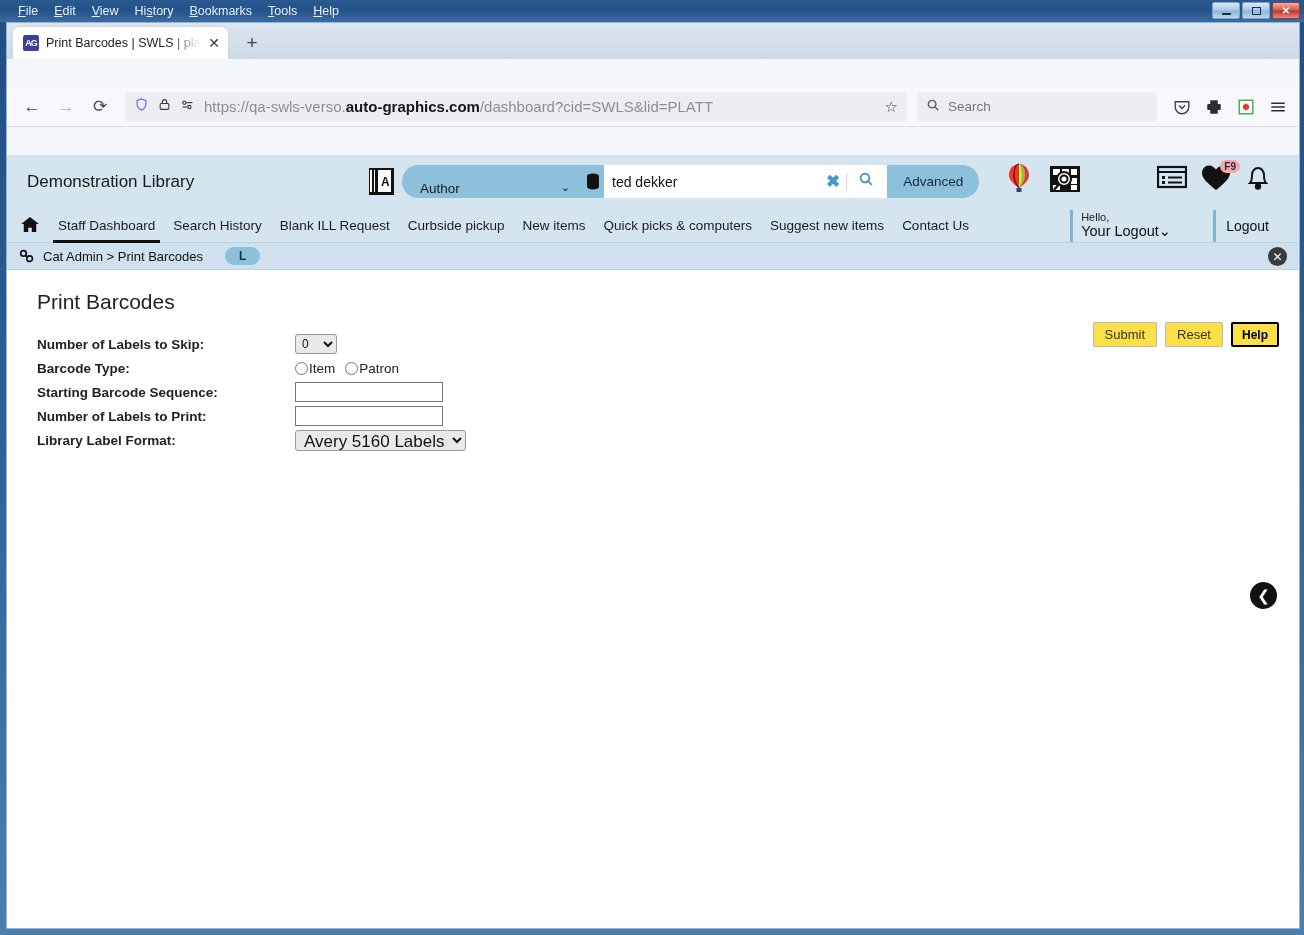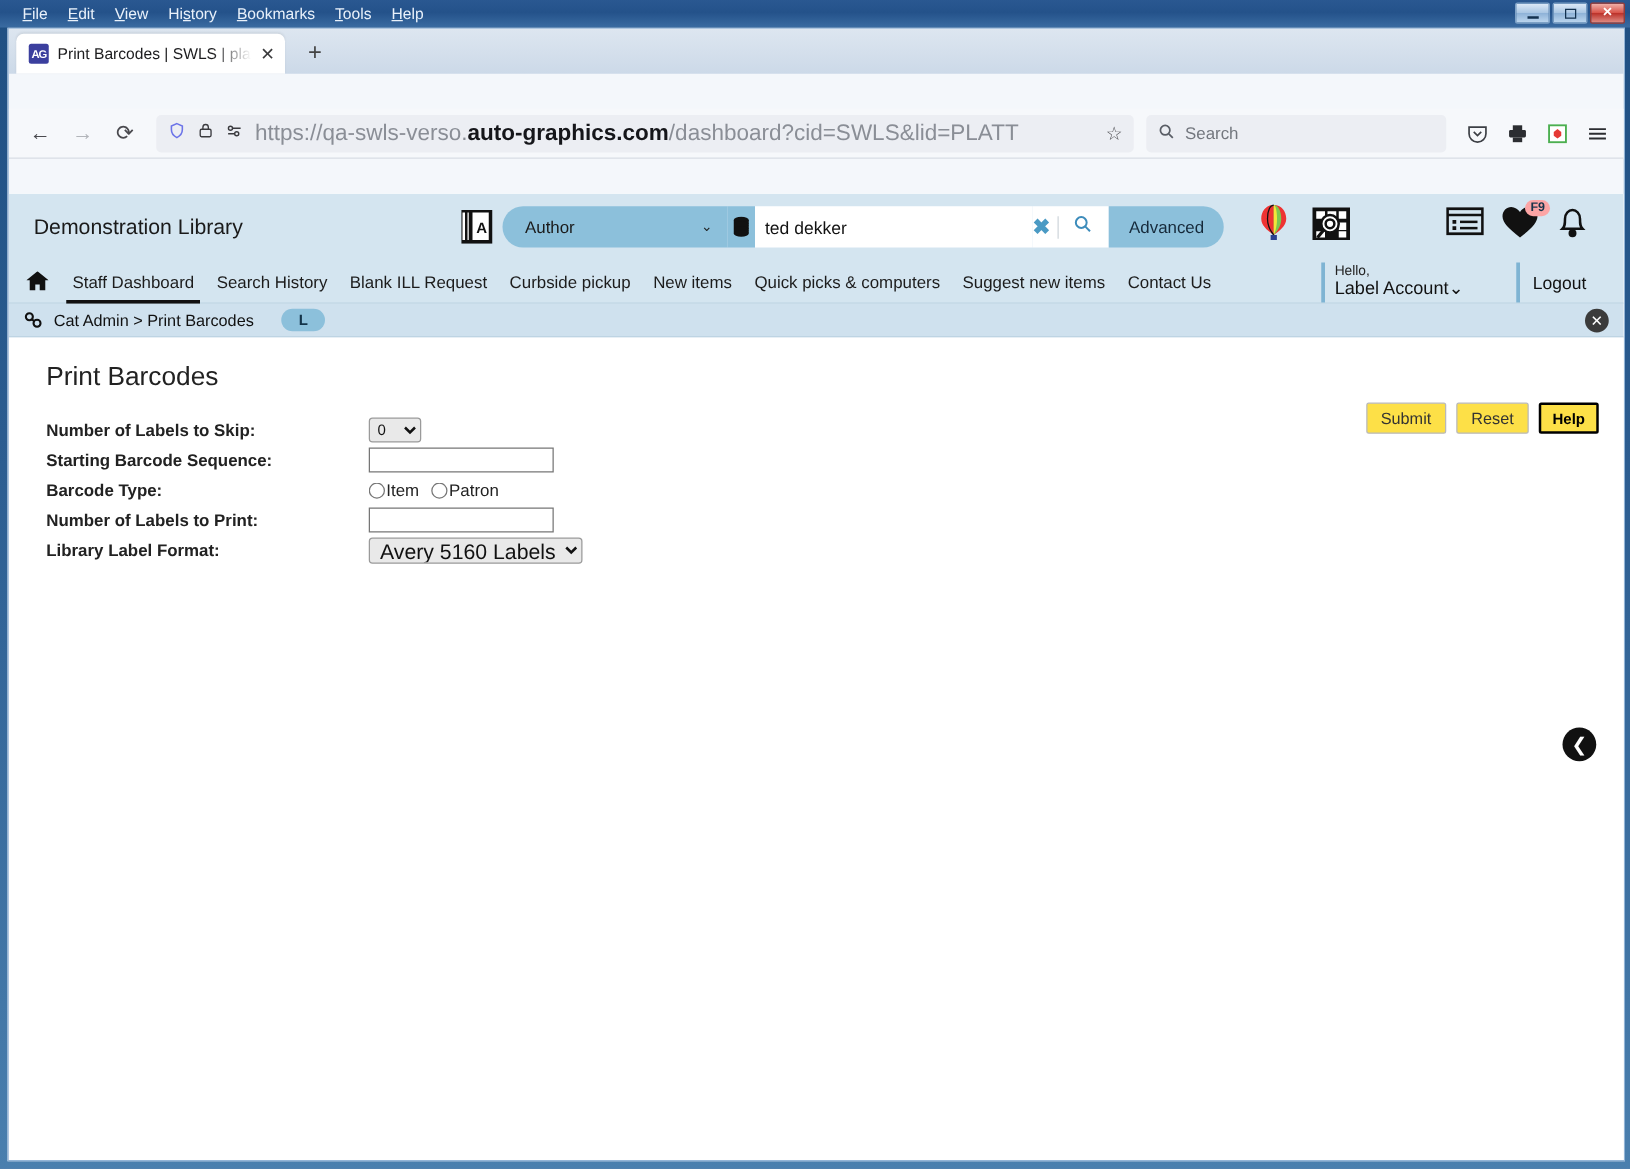--- a/index.html
+++ b/index.html
@@ -113,21 +113,21 @@
     font-size: 17px; color: #4a4a4f;
   }
   .navbtn.dim { color: #b2b5ba; }
   .urlbox {
     flex: 1; height: 30px; margin: 0 6px;
     background: #eceef3; border-radius: 4px;
     display: flex; align-items: center; gap: 9px;
     padding: 0 9px;
   }
   .urlbox .urltext {
-    flex: 1; font-size: 18px; color: #8a8e96; white-space: nowrap; overflow: hidden;
+    flex: 1; font-size: 15px; color: #8a8e96; white-space: nowrap; overflow: hidden;
   }
   .urlbox .urltext b { color: #15161a; font-weight: 700; }
   .searchbox {
     width: 240px; height: 30px;
     background: #eceef3; border-radius: 4px;
     display: flex; align-items: center; gap: 8px; padding: 0 9px;
     font-size: 13.5px; color: #73777e;
   }
   .toolicons { display: flex; align-items: center; gap: 10px; padding-left: 10px; }
   .toolicon { width: 22px; height: 22px; display:flex; align-items:center; justify-content:center; color:#2b2d31; }
@@ -143,21 +143,21 @@
   .lib-name { font-size: 17px; color: #1a1a1a; margin-left: 6px; }
 
   .searchgroup {
     position: absolute; left: 362px; top: 10px;
     display: flex; align-items: center;
   }
   .bc-icon { width: 25px; height: 27px; margin-right: 8px; display:block; }
   .sel-wrap {
     width: 180px; height: 33px; background: #8cc0db;
     border-radius: 17px 0 0 17px;
-    display: flex; align-items: center; padding: 0 12px 0 18px;
+    display: flex; padding: 16px 12px 0 18px;
     color: #1a1a1a; font-size: 13.5px;
   }
   .sel-wrap .lbl { flex: 1; }
   .sel-wrap .chev { font-size: 11px; }
   .db-icon { width: 22px; height: 33px; background: #8cc0db; display:flex; align-items:center; justify-content:center; }
   .q-input {
     width: 222px; height: 33px; background: #fff;
     display: flex; align-items: center; padding: 0 8px;
     font-size: 14px; color: #111;
   }
@@ -478,21 +478,21 @@
         <span class="nav-item">Search History</span>
         <span class="nav-item">Blank ILL Request</span>
         <span class="nav-item">Curbside pickup</span>
         <span class="nav-item">New items</span>
         <span class="nav-item">Quick picks &amp; computers</span>
         <span class="nav-item">Suggest new items</span>
         <span class="nav-item">Contact Us</span>
 
         <div class="acct">
           <span class="hi">Hello,</span>
-          <span class="who"><span>Label Account</span><span>⌄</span></span>
+          <span class="who"><span>Your Logout</span><span>⌄</span></span>
         </div>
         <div class="logout">Logout</div>
       </div>
 
       <div class="crumb-bar">
         <span class="crumb-icon">
           <svg width="16" height="14" viewBox="0 0 18 16" fill="none" stroke="#111" stroke-width="1.9">
             <circle cx="5" cy="5" r="3.2"></circle>
               <circle cx="12" cy="11" r="3.2"></circle>
               <line x1="7" y1="7.5" x2="10" y2="9"></line>
@@ -513,45 +513,45 @@
         </div>
 
         <div class="form">
 
           <div class="frow">
             <span class="flabel">Number of Labels to Skip:</span>
             <span class="fctl">
               <select class="mini">
                 <option>0</option>
               </select>
-            </span>
-          </div>
-
-          <div class="frow">
-            <span class="flabel">Starting Barcode Sequence:</span>
-            <span class="fctl">
-              <input type="text" class="tbox" value="" style="">
             </span>
           </div>
 
           <div class="frow">
             <span class="flabel">Barcode Type:</span>
             <span class="fctl radio-grp">
               <label>
                 <input type="radio" name="bctype" style="">
                 <span>Item</span>
               </label>
               <label>
                 <input type="radio" name="bctype" style="">
                 <span>Patron</span>
               </label>
             </span>
           </div>
 
           <div class="frow">
+            <span class="flabel">Starting Barcode Sequence:</span>
+            <span class="fctl">
+              <input type="text" class="tbox" value="" style="">
+            </span>
+          </div>
+
+          <div class="frow">
             <span class="flabel">Number of Labels to Print:</span>
             <span class="fctl">
               <input type="text" class="tbox" value="" style="">
             </span>
           </div>
 
           <div class="frow">
             <span class="flabel">Library Label Format:</span>
             <span class="fctl">
               <select class="fmt">

